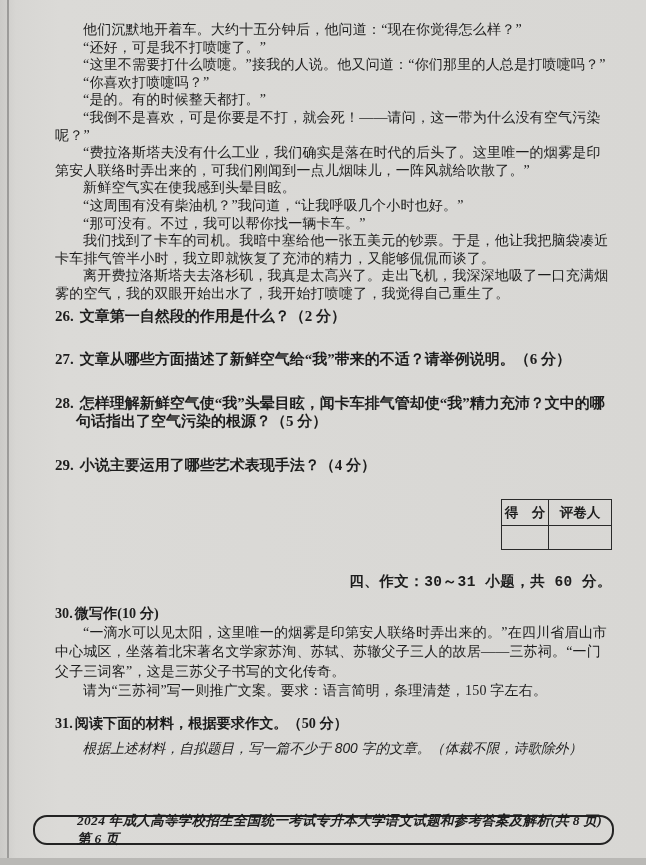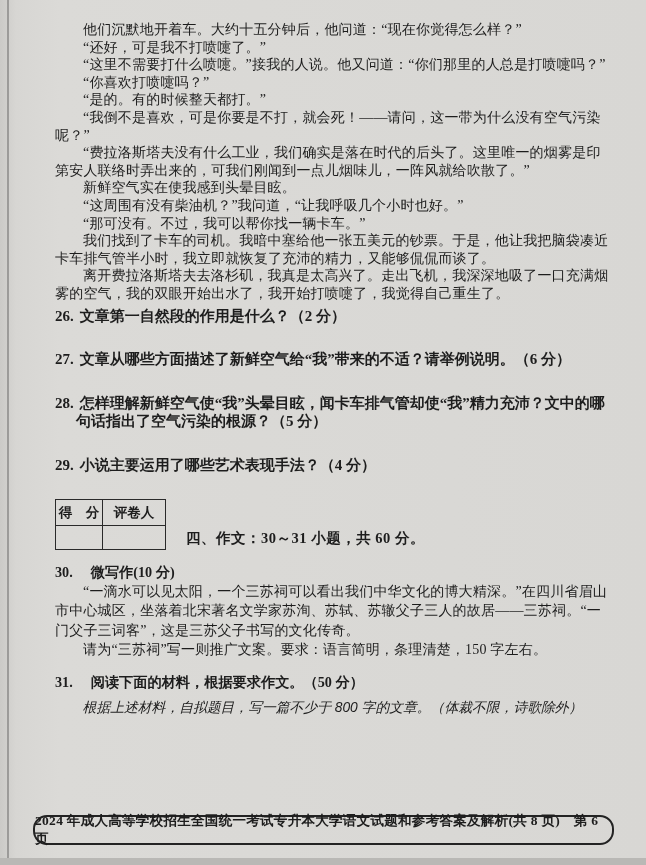--- a/index.html
+++ b/index.html
@@ -47,57 +47,58 @@
     font-size: 15px;
     line-height: 18.6px;
     padding-left: 21px;
     text-indent: -21px;
   }
   .rq .qnum { padding-right: 6px; }
 
   
   .comp-head {
     display: flex;
-    align-items: flex-start;
+    align-items: flex-end;
     margin-top: 3px;
+    flex-direction: column;
   }
   table.score-table {
     border-collapse: collapse;
     background: transparent;
   }
   table.score-table th, table.score-table td {
     border: 1.6px solid #2a2a2a;
     font-size: 13.5px;
     font-weight: bold;
     text-align: center;
     padding: 0;
   }
   table.score-table th { height: 25px; }
   table.score-table td { height: 23px; }
   .col-score { width: 46px; }
   .col-grader { width: 62px; }
 
   .section-heading {
     margin-left: 20px;
-    margin-top: 30px;
-    font-family: Liberation Serif, serif;
+    margin-top: 22px;
+    font-family: Liberation Mono, monospace;
     font-weight: bold;
     font-size: 14.5px;
     letter-spacing: 0.5px;
   }
 
   
   .comp-q { margin-top: 13px; }
   .comp-title {
     margin: 0;
     font-weight: bold;
     font-size: 14.2px;
     line-height: 18.6px;
   }
-  .comp-title .qnum { padding-right: 18px; }
+  .comp-title .qnum { padding-right: 2px; }
   .comp-body p {
     margin: 0;
     font-size: 14px;
     line-height: 19.4px;
     text-indent: 2em;
     letter-spacing: 0.2px;
   }
   .comp-q.q31 .comp-body p { line-height: 17.8px; }
 
   .closing {
@@ -117,22 +118,24 @@
     bottom: 13px;
     height: 26px;
     border: 2px solid #232323;
     border-radius: 14px;
     display: flex;
     align-items: center;
     justify-content: center;
   }
   .footer-box span {
     font-weight: bold;
+    font-style: italic;
     font-size: 13.5px;
     letter-spacing: 0.3px;
+    margin-left: 42px;
   }
 </style>
 </head>
 <body>
 
 <div class="page">
   <div class="scan-edge"></div>
 
   <main class="content">
 
@@ -187,21 +190,21 @@
           </tr>
         </tbody>
       </table>
       <div class="section-heading">四、作文：30～31 小题，共 60 分。</div>
     </section>
 
     <section class="comp-q q30">
       <p class="comp-title"><span class="qnum">30.</span><span>微写作(10 分)</span></p>
       <div class="comp-body">
 
-          <p>“一滴水可以见太阳，一个三苏祠可以看出我们中华文化的博大精深。”在四川省眉山市中心城区，坐落着北宋著名文学家苏洵、苏轼、苏辙父子三人的故居——三苏祠。“一门父子三词客”，这是三苏父子书写的文化传奇。</p>
+          <p>“一滴水可以见太阳，这里唯一的烟雾是印第安人联络时弄出来的。”在四川省眉山市中心城区，坐落着北宋著名文学家苏洵、苏轼、苏辙父子三人的故居——三苏祠。“一门父子三词客”，这是三苏父子书写的文化传奇。</p>
 
           <p>请为“三苏祠”写一则推广文案。要求：语言简明，条理清楚，150 字左右。</p>
         </div>
     </section>
 
     <section class="comp-q q31">
       <p class="comp-title"><span class="qnum">31.</span><span>阅读下面的材料，根据要求作文。（50 分）</span></p>
       <p class="closing">根据上述材料，自拟题目，写一篇不少于 800 字的文章。（体裁不限，诗歌除外）</p>
     </section>
 

